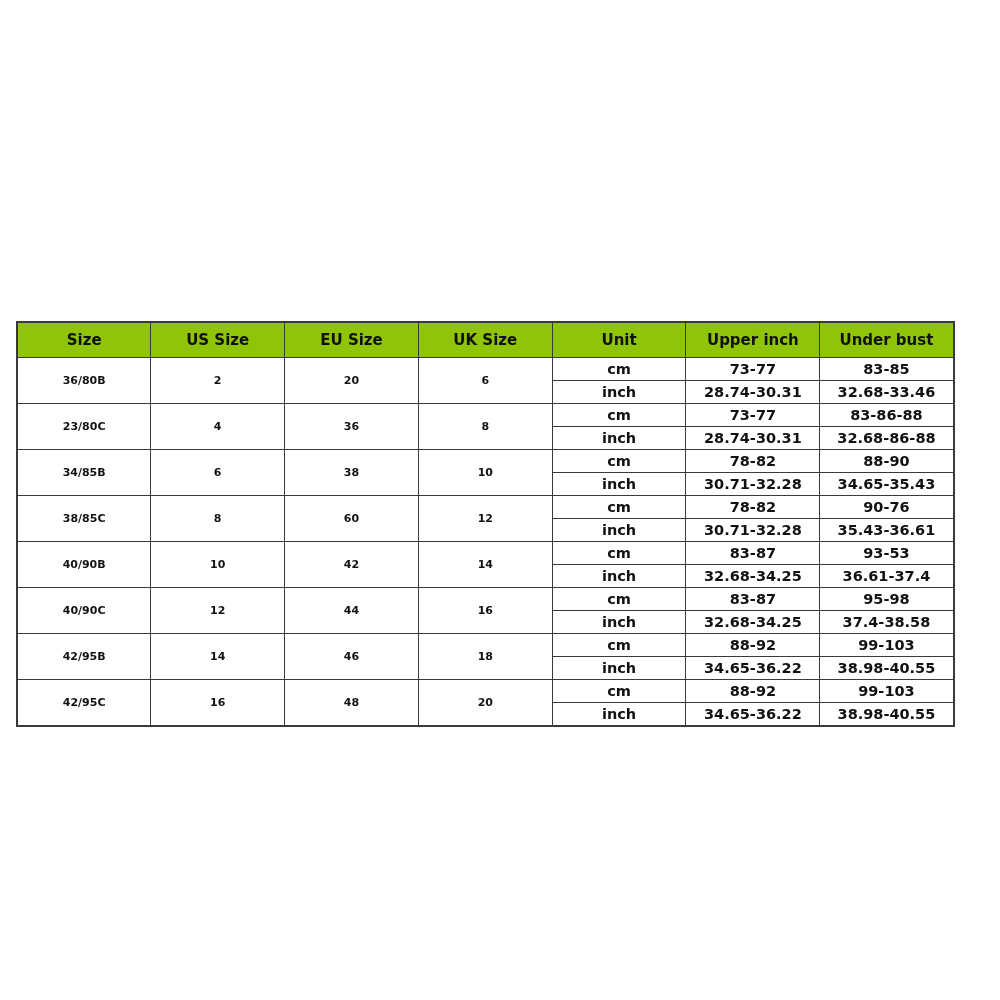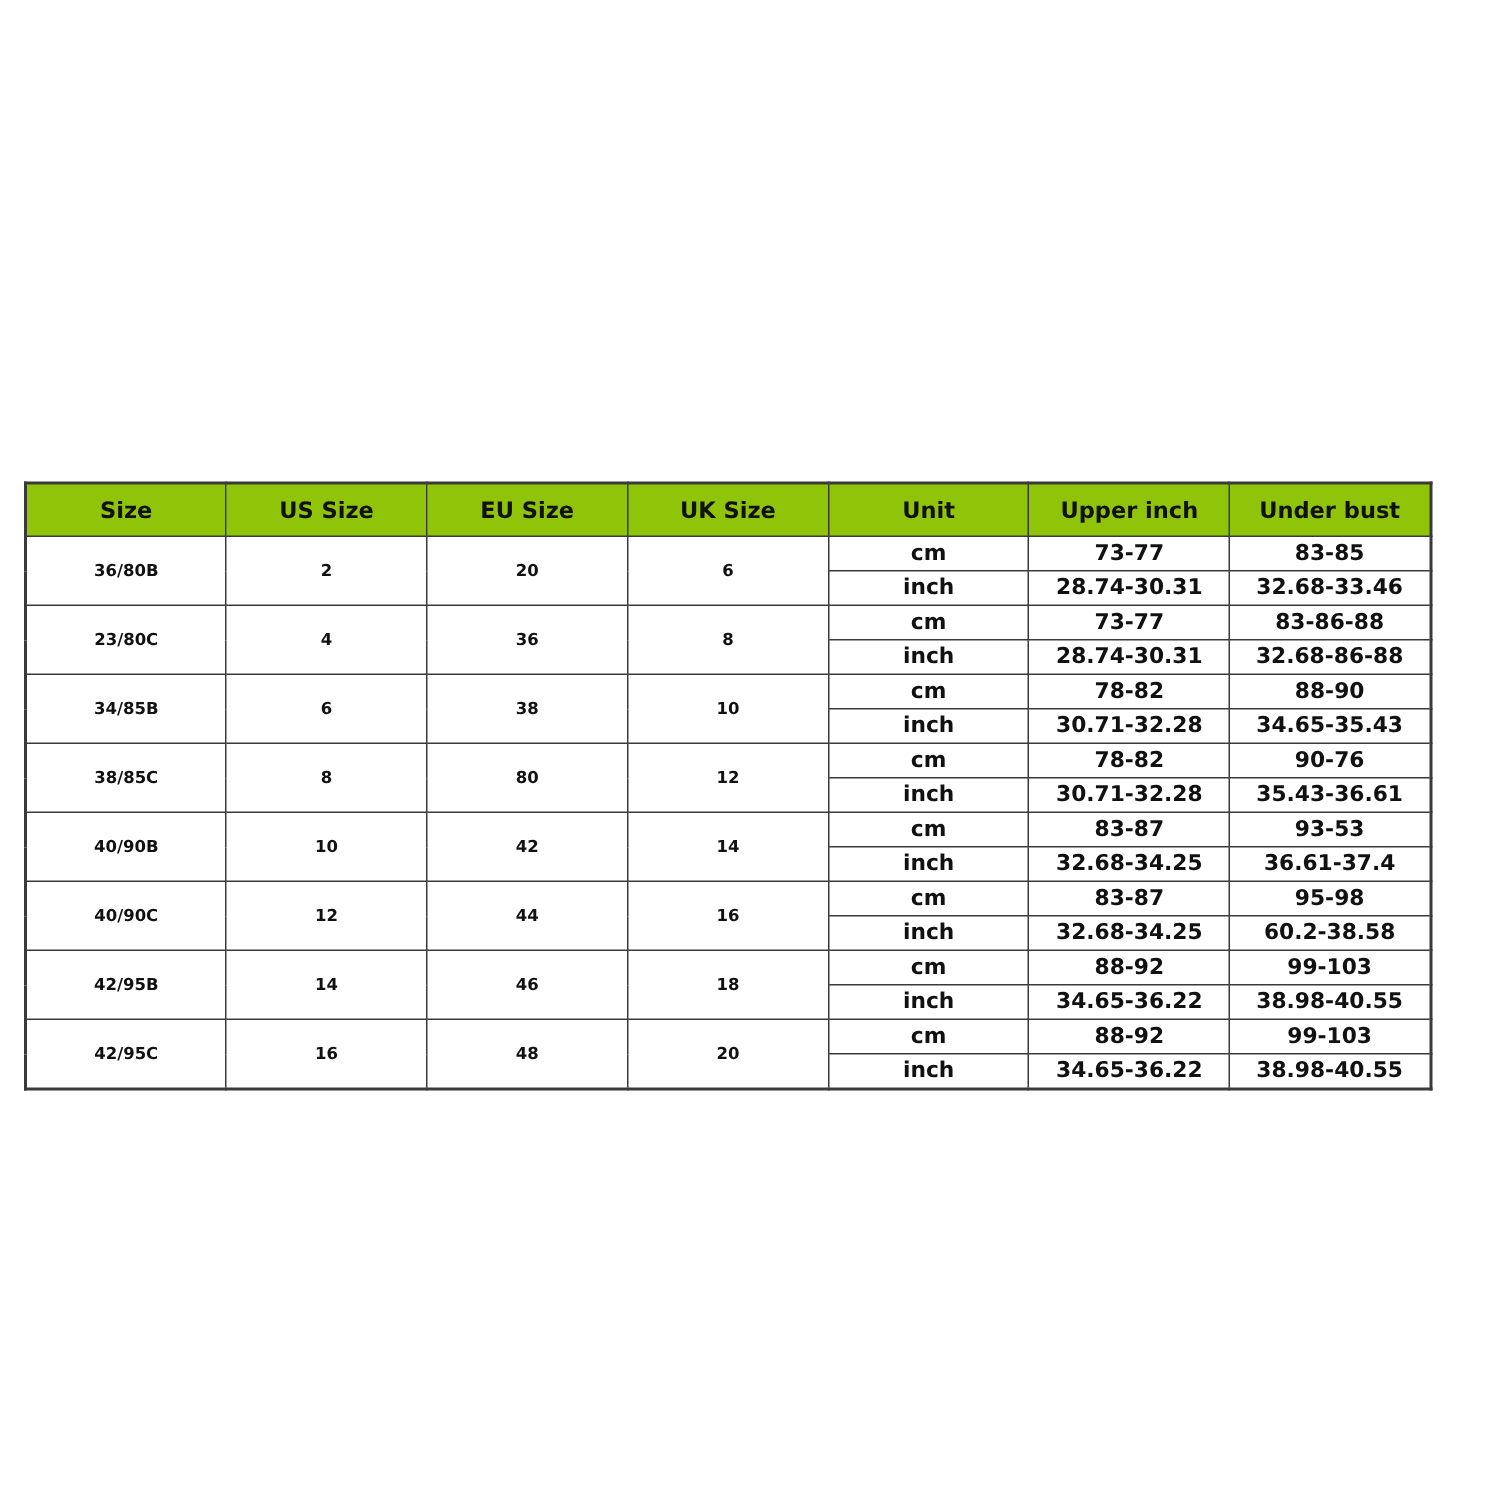--- a/index.html
+++ b/index.html
@@ -86,21 +86,21 @@
     </tr>
     <tr>
       <td>inch</td>
       <td>30.71-32.28</td>
       <td>34.65-35.43</td>
     </tr>
 
     <tr>
       <td rowspan="2" class="merged">38/85C</td>
       <td rowspan="2" class="merged">8</td>
-      <td rowspan="2" class="merged">80</td>
+      <td rowspan="2" class="merged">60</td>
       <td rowspan="2" class="merged">12</td>
       <td>cm</td>
       <td>78-82</td>
       <td>90-76</td>
     </tr>
     <tr>
       <td>inch</td>
       <td>30.71-32.28</td>
       <td>35.43-36.61</td>
     </tr>
@@ -125,21 +125,21 @@
       <td rowspan="2" class="merged">12</td>
       <td rowspan="2" class="merged">44</td>
       <td rowspan="2" class="merged">16</td>
       <td>cm</td>
       <td>83-87</td>
       <td>95-98</td>
     </tr>
     <tr>
       <td>inch</td>
       <td>32.68-34.25</td>
-      <td>60.2-38.58</td>
+      <td>37.4-38.58</td>
     </tr>
 
     <tr>
       <td rowspan="2" class="merged">42/95B</td>
       <td rowspan="2" class="merged">14</td>
       <td rowspan="2" class="merged">46</td>
       <td rowspan="2" class="merged">18</td>
       <td>cm</td>
       <td>88-92</td>
       <td>99-103</td>

